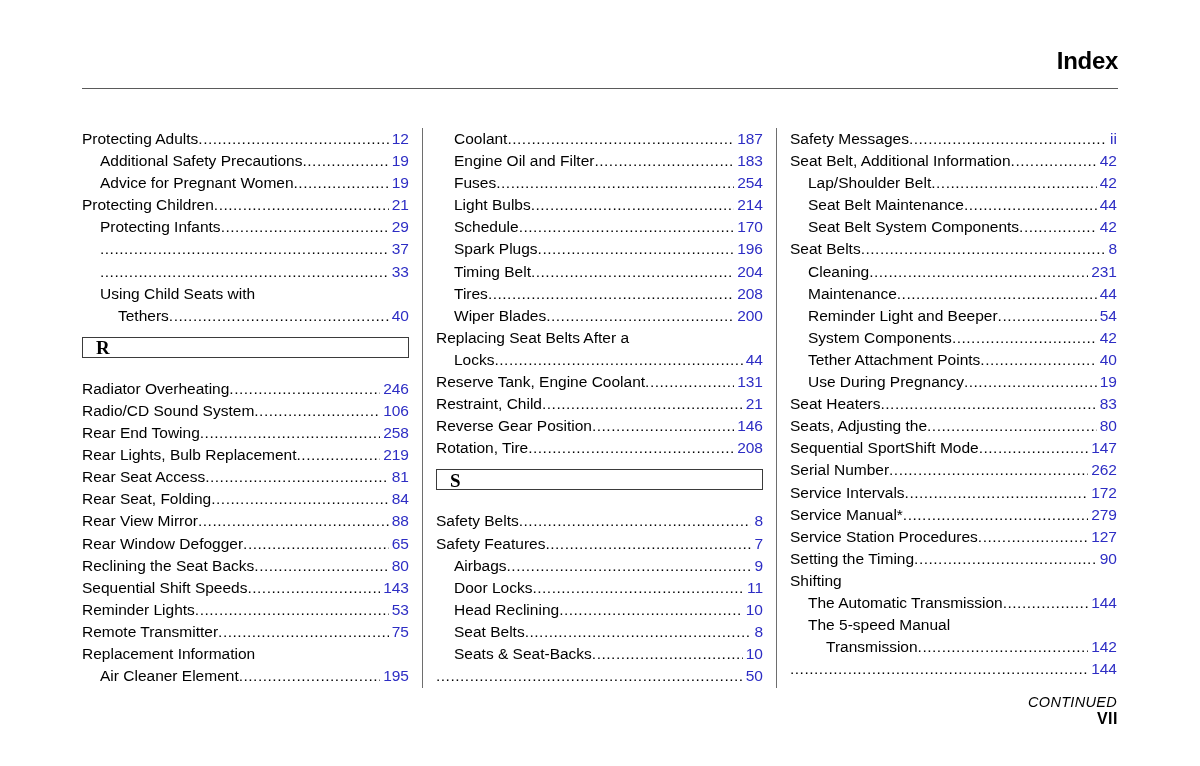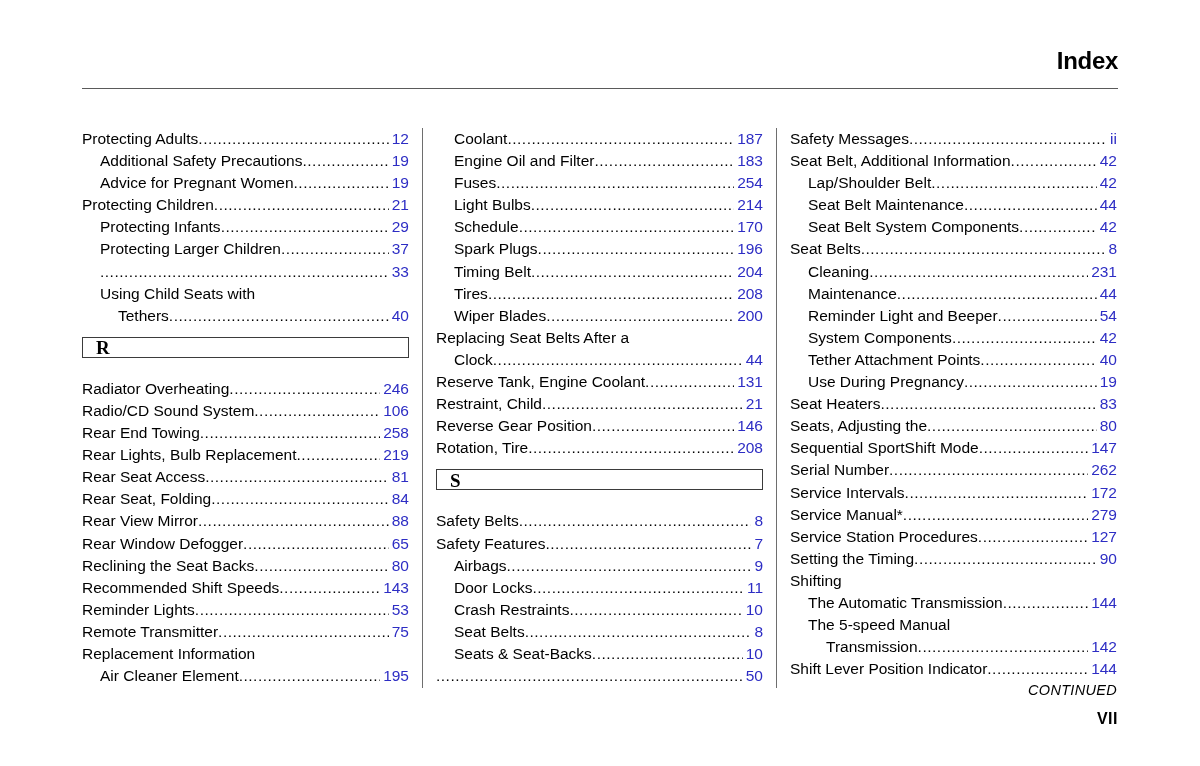--- a/index.html
+++ b/index.html
@@ -119,21 +119,21 @@
     font-size: 19px;
     line-height: 19px;
   }
 
   
   .continued {
     text-align: right;
     font-style: italic;
     font-size: 14.5px;
     letter-spacing: 0.3px;
-    margin-top: 2px;
+    margin-top: 14px;
   }
   .folio {
     position: absolute;
     right: 82px;
     top: 710px;
     font-size: 16px;
     font-weight: bold;
     letter-spacing: 0.5px;
   }
 </style>
@@ -166,21 +166,20 @@
         <span class="label">Protecting Children</span>
         <span class="dots">..........................................................................................</span>
         <span class="pg">21</span>
       </div>
       <div class="entry lvl2">
         <span class="label">Protecting Infants</span>
         <span class="dots">..........................................................................................</span>
         <span class="pg">29</span>
       </div>
       <div class="entry lvl2">
-        <span class="label">Protecting Larger Children</span>
         <span class="dots">..........................................................................................</span>
         <span class="pg">37</span>
       </div>
       <div class="entry lvl2">
         <span class="dots">..........................................................................................</span>
         <span class="pg">33</span>
       </div>
       <div class="entry lvl2 nodots">
         <span class="label">Using Child Seats with</span>
       </div>
@@ -231,21 +230,21 @@
         <span class="label">Rear Window Defogger</span>
         <span class="dots">..........................................................................................</span>
         <span class="pg">65</span>
       </div>
       <div class="entry lvl1">
         <span class="label">Reclining the Seat Backs</span>
         <span class="dots">..........................................................................................</span>
         <span class="pg">80</span>
       </div>
       <div class="entry lvl1">
-        <span class="label">Recommended Shift Speeds </span>
+        <span class="label">Sequential Shift Speeds </span>
         <span class="dots">..........................................................................................</span>
         <span class="pg">143</span>
       </div>
       <div class="entry lvl1">
         <span class="label">Reminder Lights</span>
         <span class="dots">..........................................................................................</span>
         <span class="pg">53</span>
       </div>
       <div class="entry lvl1">
         <span class="label">Remote Transmitter</span>
@@ -307,21 +306,21 @@
       </div>
       <div class="entry lvl2">
         <span class="label">Wiper Blades</span>
         <span class="dots">..........................................................................................</span>
         <span class="pg">200</span>
       </div>
       <div class="entry lvl1 nodots">
         <span class="label">Replacing Seat Belts After a</span>
       </div>
       <div class="entry lvl2">
-        <span class="label">Clock</span>
+        <span class="label">Locks</span>
         <span class="dots">..........................................................................................</span>
         <span class="pg">44</span>
       </div>
       <div class="entry lvl1">
         <span class="label">Reserve Tank, Engine Coolant</span>
         <span class="dots">..........................................................................................</span>
         <span class="pg">131</span>
       </div>
       <div class="entry lvl1">
         <span class="label">Restraint, Child</span>
@@ -355,21 +354,21 @@
         <span class="label">Airbags</span>
         <span class="dots">..........................................................................................</span>
         <span class="pg">9</span>
       </div>
       <div class="entry lvl2">
         <span class="label">Door Locks</span>
         <span class="dots">..........................................................................................</span>
         <span class="pg">11</span>
       </div>
       <div class="entry lvl2">
-        <span class="label">Crash Restraints</span>
+        <span class="label">Head Reclining</span>
         <span class="dots">..........................................................................................</span>
         <span class="pg">10</span>
       </div>
       <div class="entry lvl2">
         <span class="label">Seat Belts</span>
         <span class="dots">..........................................................................................</span>
         <span class="pg">8</span>
       </div>
       <div class="entry lvl2">
         <span class="label">Seats &amp; Seat-Backs</span>
@@ -495,21 +494,20 @@
       </div>
       <div class="entry lvl2 nodots">
         <span class="label">The 5-speed Manual</span>
       </div>
       <div class="entry lvl3">
         <span class="label">Transmission</span>
         <span class="dots">..........................................................................................</span>
         <span class="pg">142</span>
       </div>
       <div class="entry lvl1">
-        <span class="label">Shift Lever Position Indicator</span>
         <span class="dots">..........................................................................................</span>
         <span class="pg">144</span>
       </div>
       <div class="continued">CONTINUED</div>
     </div>
   </div>
 
 <div class="folio">VII</div>
 
 </body></html>

